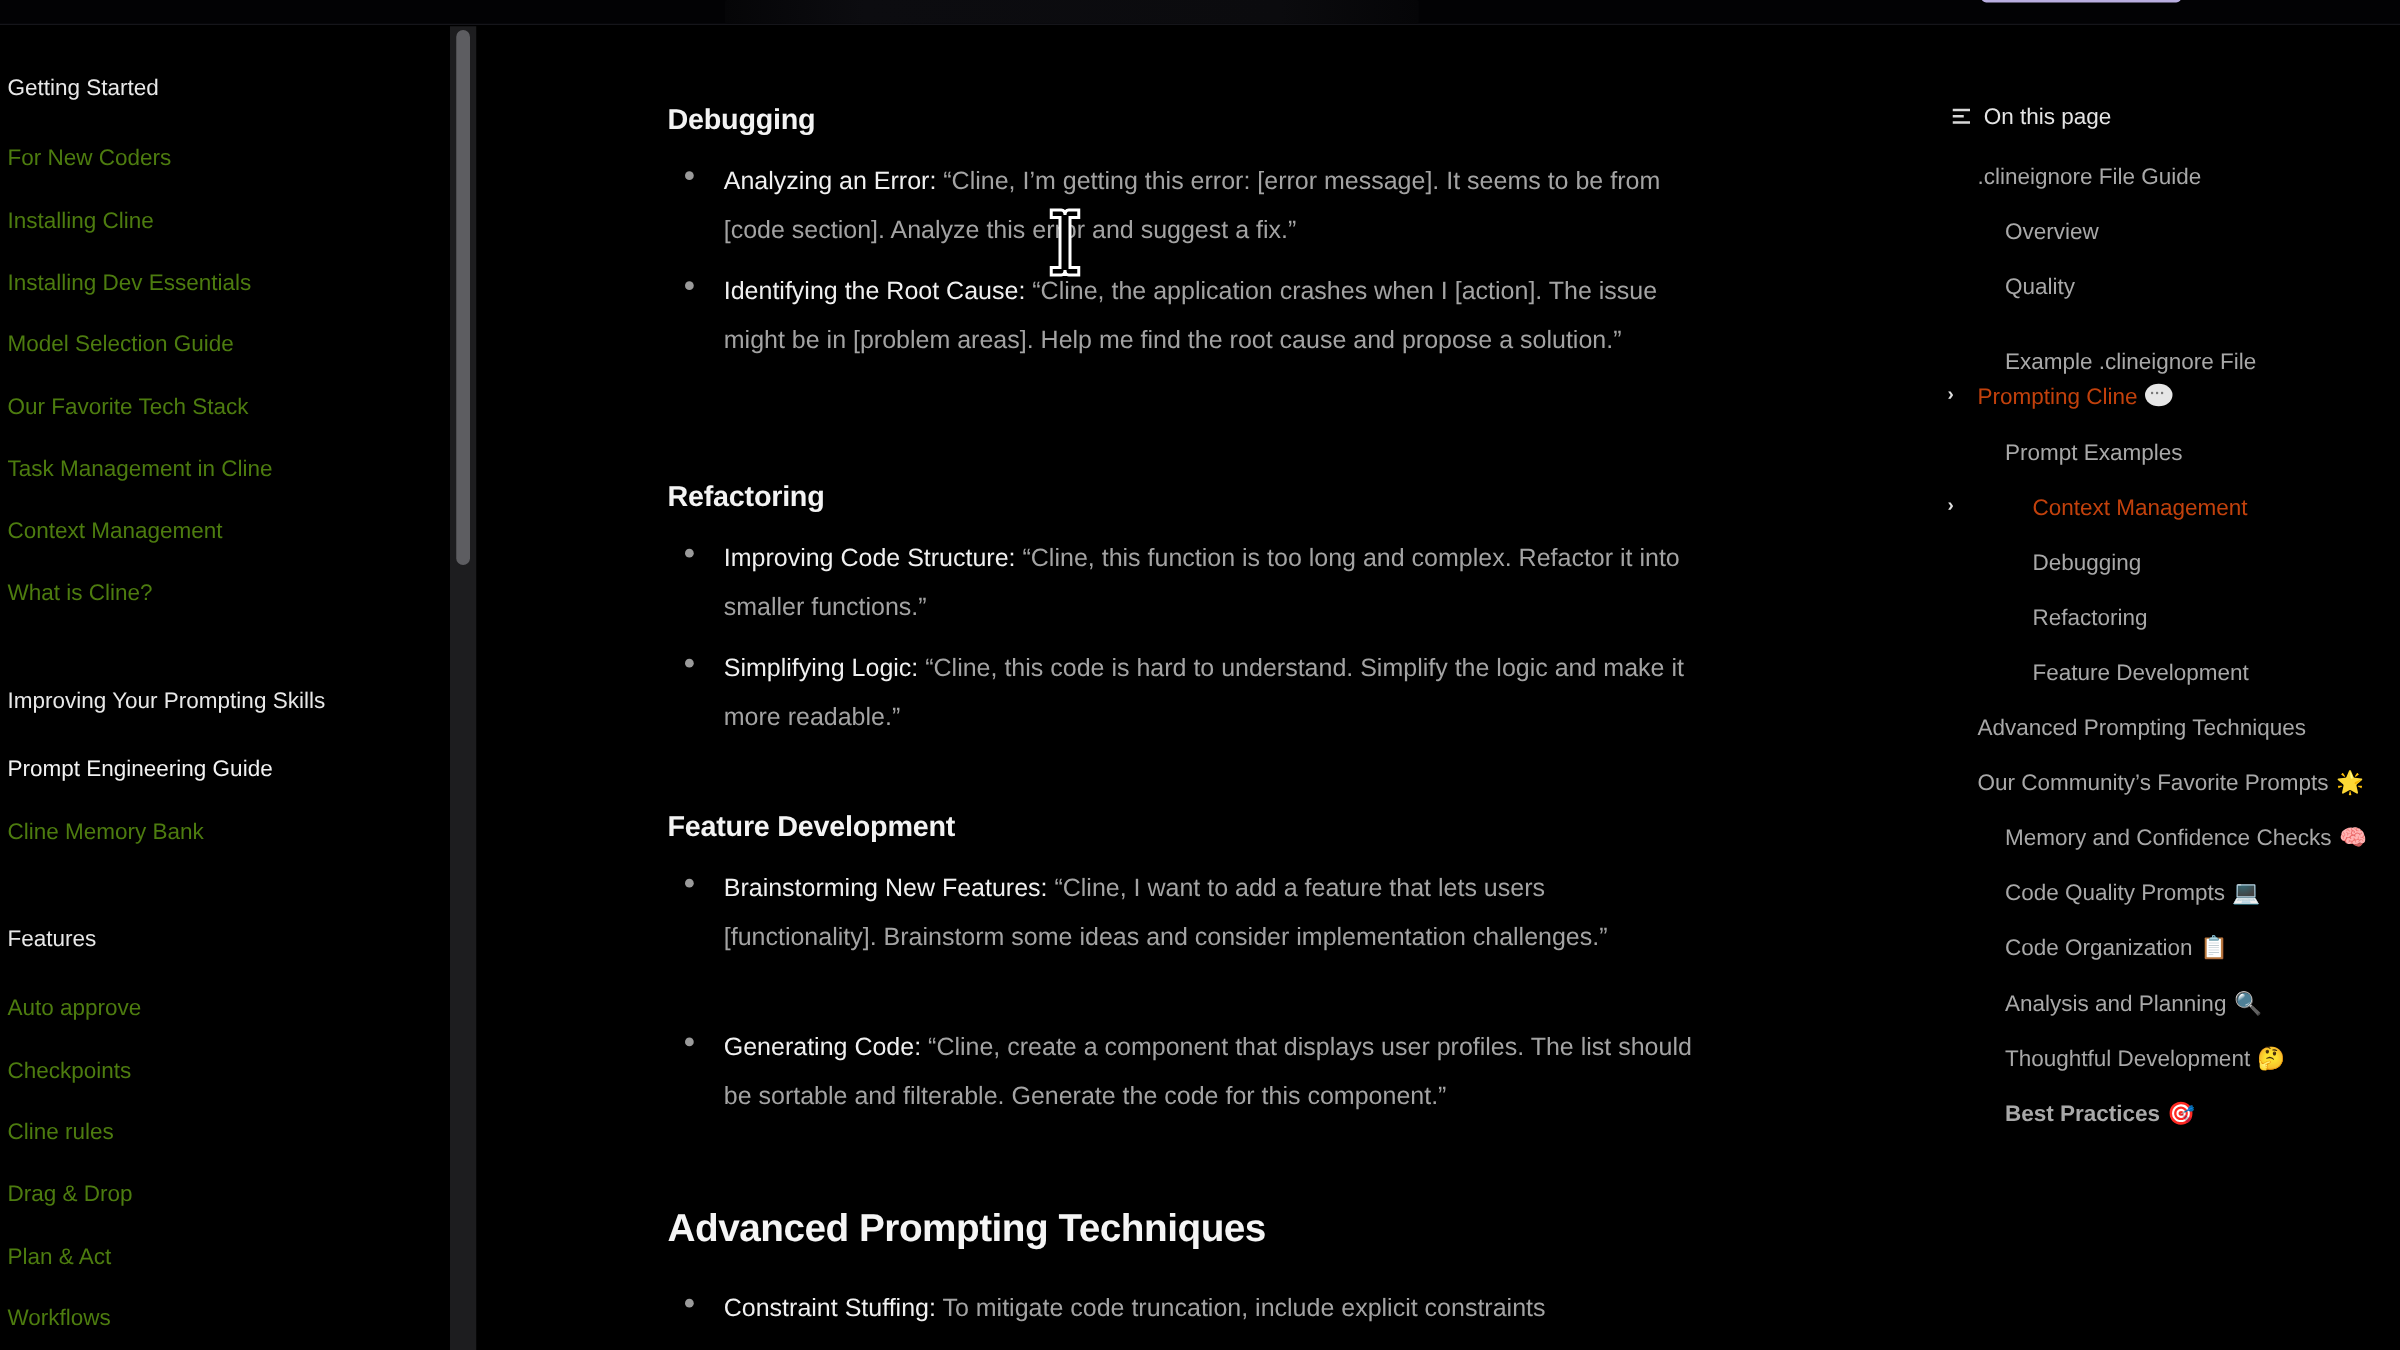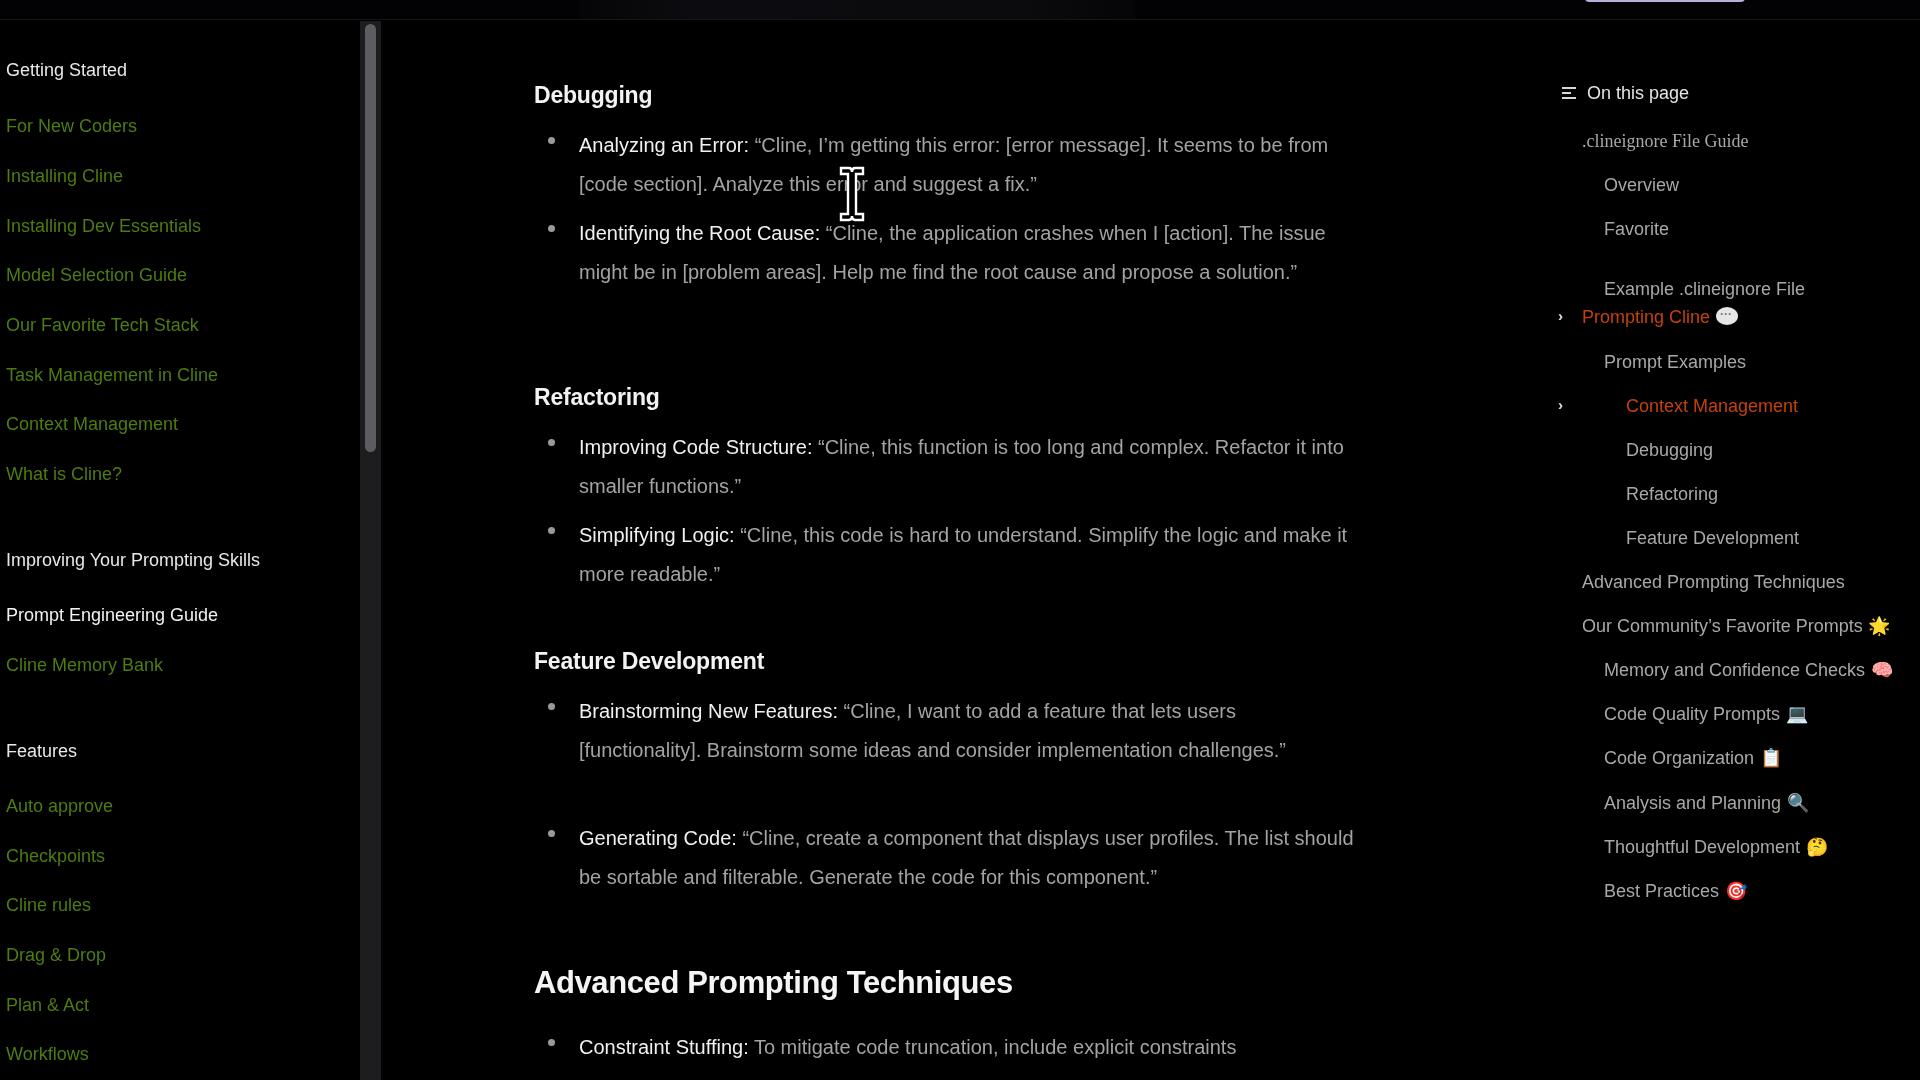--- a/index.html
+++ b/index.html
@@ -113,33 +113,33 @@
   <path d="M3 3 H11 Q14 3 14 7 Q14 3 17 3 H25 V9 H18 V49 H25 V55 H17 Q14 55 14 51 Q14 55 11 55 H3 V49 H10 V9 H3 Z" fill="#000" stroke="#fff" stroke-width="2.4"></path>
 </svg>
 
 <aside class="toc" id="toc">
   <svg class="toc-header-icon" viewBox="0 0 16 16">
     <rect x="0" y="2" width="14" height="2" fill="#d8d8d8"></rect>
     <rect x="0" y="7" width="9" height="2" fill="#d8d8d8"></rect>
     <rect x="0" y="12" width="14" height="2" fill="#d8d8d8"></rect>
   </svg>
   <div class="toc-header" style="left:47px;">On this page</div>
-<div class="toc-item" style="left: 42px; top: 60px; font-family: Liberation Serif, serif;"><span>.clineignore File Guide</span></div>
+<div class="toc-item" style="left: 42px; top: 60px;"><span>.clineignore File Guide</span></div>
     <div class="toc-item" style="left: 64px; top: 104.1px;"><span>Overview</span></div>
-    <div class="toc-item" style="left: 64px; top: 148.2px;"><span>Favorite</span></div>
+    <div class="toc-item" style="left: 64px; top: 148.2px;"><span>Quality</span></div>
     <div class="toc-item" style="left: 64px; top: 192.3px; margin-top: 16px;"><span>Example .clineignore File</span></div>
     <span class="toc-chevron" style="top: 237.4px;">›</span>
     <div class="toc-item active" style="left: 42px; top: 236.4px;"><span>Prompting Cline</span><span class="emo-bubble"></span></div>
     <div class="toc-item" style="left: 64px; top: 280.5px;"><span>Prompt Examples</span></div>
     <span class="toc-chevron" style="top: 325.6px;">›</span>
     <div class="toc-item active" style="left: 86px; top: 324.6px;"><span>Context Management</span></div>
     <div class="toc-item" style="left: 86px; top: 368.7px;"><span>Debugging</span></div>
     <div class="toc-item" style="left: 86px; top: 412.8px;"><span>Refactoring</span></div>
     <div class="toc-item" style="left: 86px; top: 456.9px;"><span>Feature Development</span></div>
     <div class="toc-item" style="left: 42px; top: 501px;"><span>Advanced Prompting Techniques</span></div>
     <div class="toc-item" style="left: 42px; top: 545.1px;"><span>Our Community’s Favorite Prompts</span><span class="emoji">🌟</span></div>
     <div class="toc-item" style="left: 64px; top: 589.2px; text-align: right;"><span>Memory and Confidence Checks</span><span class="emoji">🧠</span></div>
     <div class="toc-item" style="left: 64px; top: 633.3px;"><span>Code Quality Prompts</span><span class="emoji">💻</span></div>
     <div class="toc-item" style="left: 64px; top: 677.4px;"><span>Code Organization</span><span class="emoji">📋</span></div>
     <div class="toc-item" style="left: 64px; top: 721.5px;"><span>Analysis and Planning</span><span class="emoji">🔍</span></div>
     <div class="toc-item" style="left: 64px; top: 765.6px;"><span>Thoughtful Development</span><span class="emoji">🤔</span></div>
-    <div class="toc-item" style="left: 64px; top: 809.7px;"><span>Best Practices</span><span class="emoji">🎯</span></div>
+    <div class="toc-item" style="left: 64px; top: 809.7px; font-weight: bold;"><span>Best Practices</span><span class="emoji">🎯</span></div>
   </aside>
 
 </body></html>

